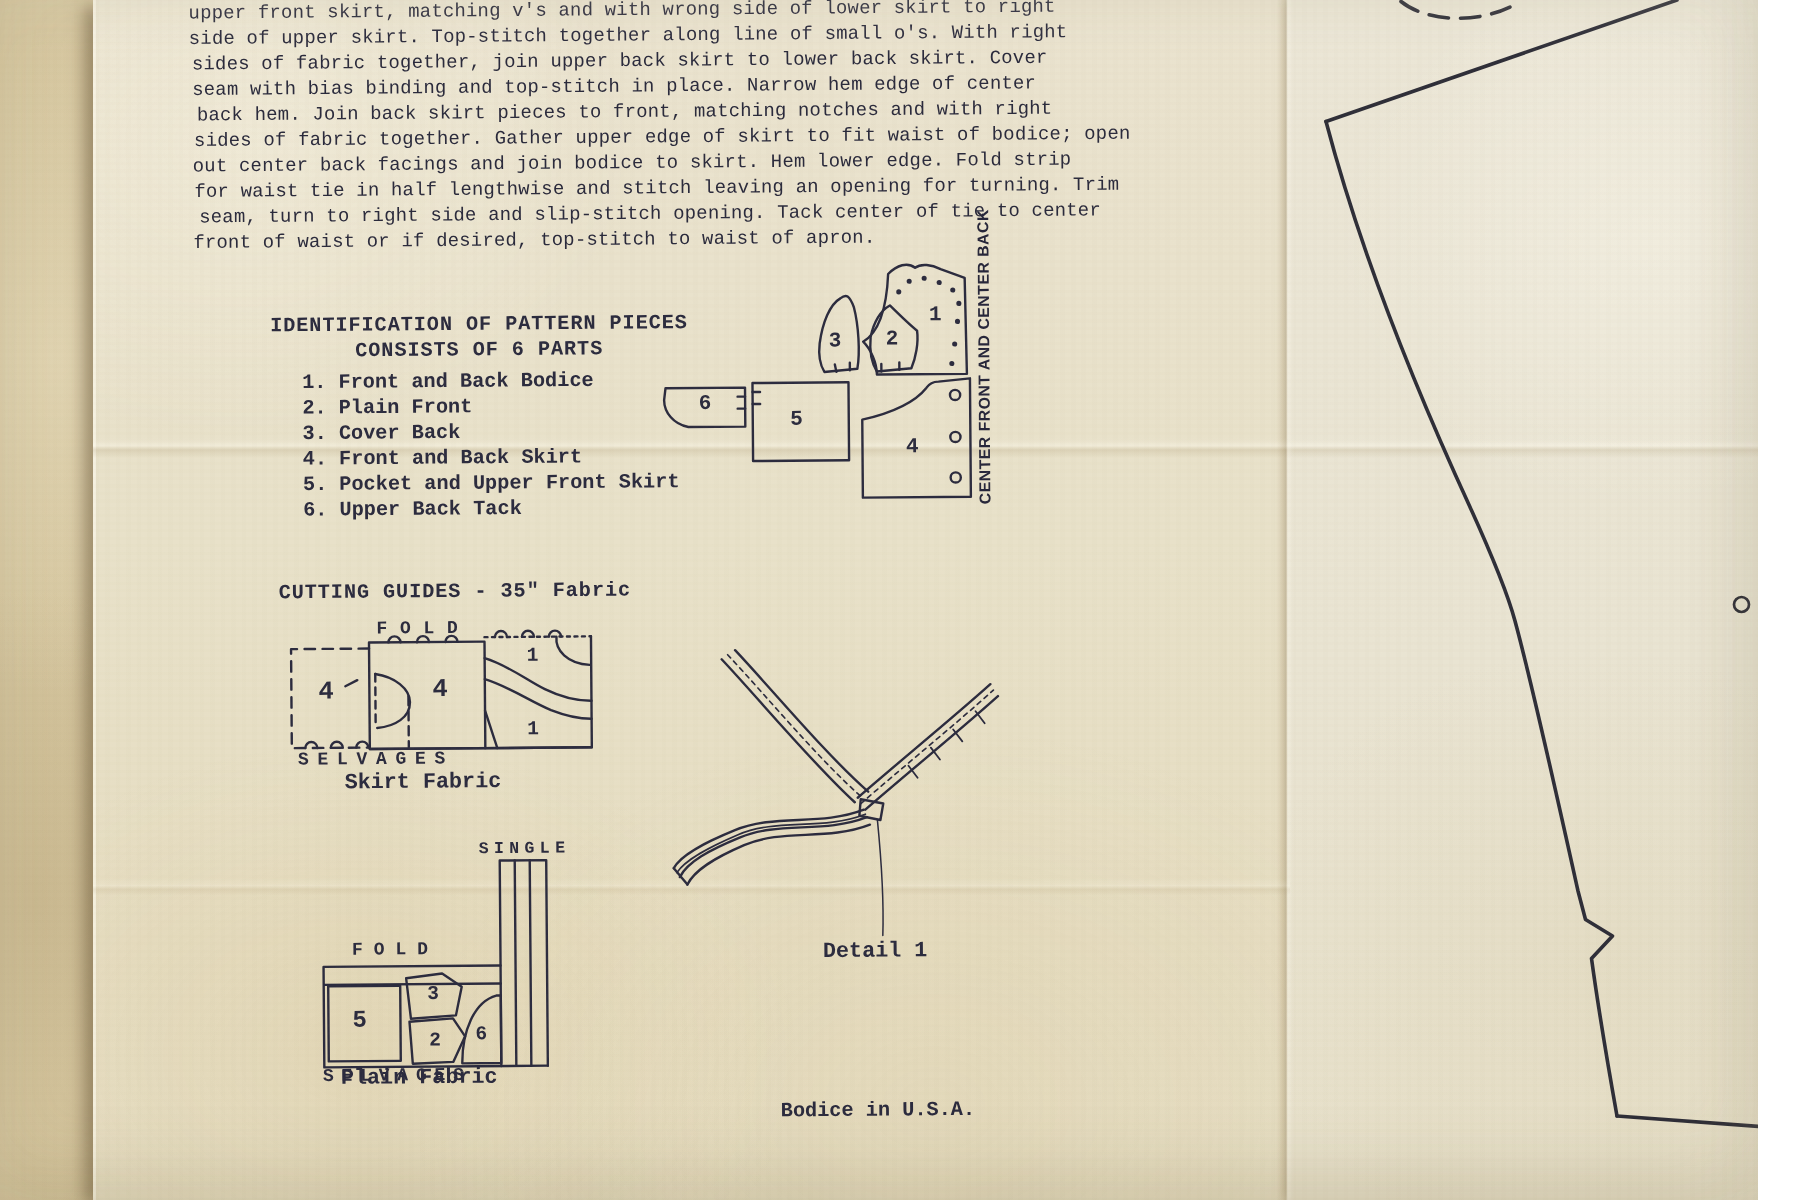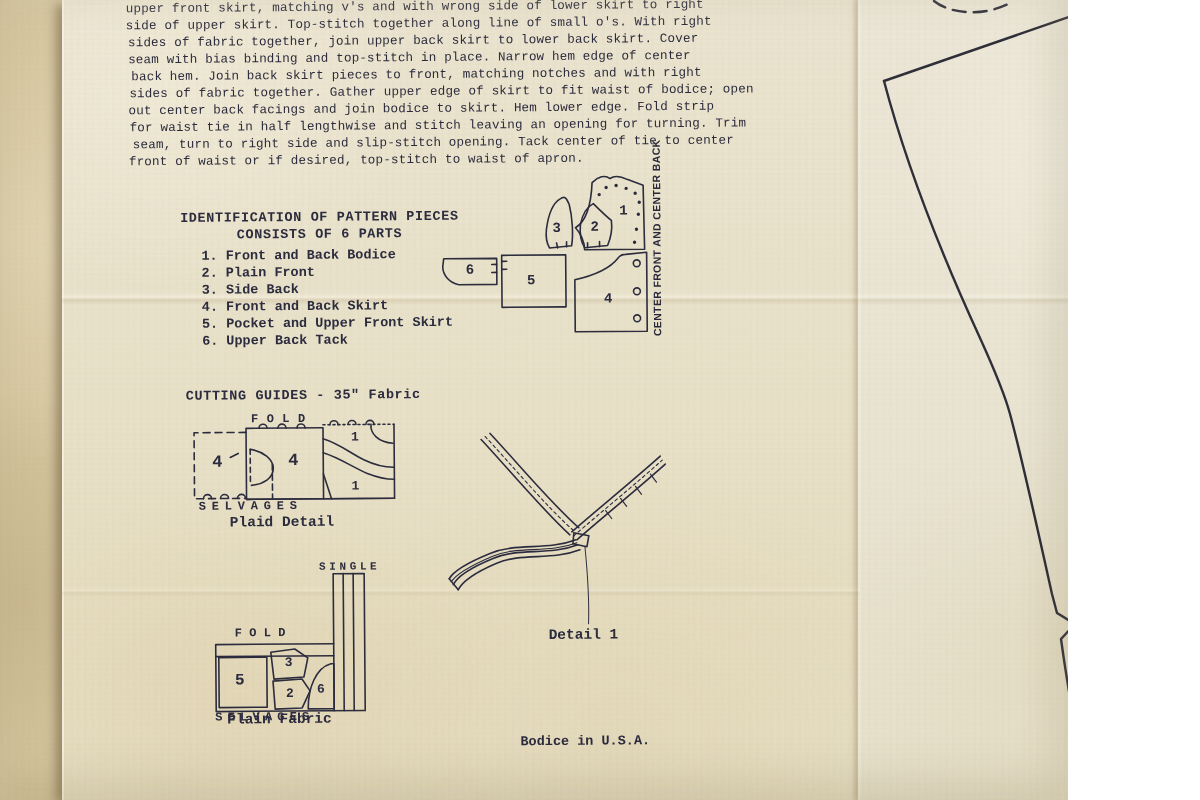--- a/index.html
+++ b/index.html
@@ -1,16 +1,16 @@
 <!DOCTYPE html>
 <html><head>
 <meta charset="utf-8">
 <style>
   html,body{margin:0;padding:0;}
-  #canvas{position:relative;width:1068px;height:800px;overflow:hidden;
+  #canvas{position:relative;width:1172px;height:800px;overflow:hidden;
     font-family:"Liberation Mono",monospace;background:#cdbd95;}
   
   .backdrop{position:absolute;inset:0;
     background:linear-gradient(90deg,#d6c7a0 0%,#d2c199 40%,#c9b78d 100%);}
   .backdrop:after{content:"";position:absolute;inset:0;
     background:
       radial-gradient(220px 320px at 3% 30%,rgba(255,250,230,.25),transparent 70%),
       radial-gradient(200px 300px at 2% 75%,rgba(150,125,80,.18),transparent 70%);}
   
   .paper-main{position:absolute;left:62px;top:0;width:798px;height:800px;
@@ -76,21 +76,21 @@
     <div class="lbl intro" style="left:130px;top:154px">front of waist or if desired, top-stitch to waist of apron.</div>
 
     <div class="lbl b" style="left:150px;top:210px;width:340px;text-align:center;font-size:13.5px;letter-spacing:.6px">IDENTIFICATION OF PATTERN PIECES</div>
     <div class="lbl b" style="left:150px;top:227px;width:340px;text-align:center;font-size:13.5px;letter-spacing:.6px">CONSISTS OF 6 PARTS</div>
 
     <div class="lbl b idrow-num" style="left:196px;top:248px;font-size:13.5px">1.</div>
     <div class="lbl b" style="left:226px;top:248px;font-size:13.5px">Front and Back Bodice</div>
     <div class="lbl b idrow-num" style="left:196px;top:265px;font-size:13.5px">2.</div>
     <div class="lbl b" style="left:226px;top:265px;font-size:13.5px">Plain Front</div>
     <div class="lbl b idrow-num" style="left:196px;top:282px;font-size:13.5px">3.</div>
-    <div class="lbl b" style="left:226px;top:282px;font-size:13.5px">Side Back</div>
+    <div class="lbl b" style="left:226px;top:282px;font-size:13.5px">Cover Back</div>
     <div class="lbl b idrow-num" style="left:196px;top:299px;font-size:13.5px">4.</div>
     <div class="lbl b" style="left:226px;top:299px;font-size:13.5px">Front and Back Skirt</div>
     <div class="lbl b idrow-num" style="left:196px;top:316px;font-size:13.5px">5.</div>
     <div class="lbl b" style="left:226px;top:316px;font-size:13.5px">Pocket and Upper Front Skirt</div>
     <div class="lbl b idrow-num" style="left:196px;top:333px;font-size:13.5px">6.</div>
     <div class="lbl b" style="left:226px;top:333px;font-size:13.5px">Upper Back Tack</div>
 
     <svg class="art" width="1200" height="800" viewBox="0 0 1200 800" fill="none" stroke="#2b2b3e" stroke-width="1.6" stroke-linecap="round" stroke-linejoin="round">
 
       <g>
@@ -177,21 +177,21 @@
     <div class="lbl vert" style="left:652px;top:338px">CENTER FRONT AND CENTER BACK</div>
 
     <div class="lbl b" style="left:185px;top:388px;font-size:13.5px;letter-spacing:.6px">CUTTING GUIDES - 35" Fabric</div>
 
     <div class="lbl b" style="left:250px;top:412px;font-size:12px;letter-spacing:8.5px">FOLD</div>
     <div class="lbl b" style="left:211px;top:452px;font-size:17px">4</div>
     <div class="lbl b" style="left:287px;top:451px;font-size:17px">4</div>
     <div class="lbl b" style="left:350px;top:430px;font-size:13px">1</div>
     <div class="lbl b" style="left:350px;top:479px;font-size:13px">1</div>
     <div class="lbl b" style="left:197px;top:499px;font-size:12px;letter-spacing:5.8px">SELVAGES</div>
-    <div class="lbl b" style="left:228px;top:514px;font-size:14.5px">Plaid Detail</div>
+    <div class="lbl b" style="left:228px;top:514px;font-size:14.5px">Skirt Fabric</div>
 
     <div class="lbl b" style="left:317px;top:560px;font-size:11px;letter-spacing:3.6px">SINGLE</div>
     <div class="lbl b" style="left:232px;top:626px;font-size:12px;letter-spacing:7.3px">FOLD</div>
     <div class="lbl b" style="left:232px;top:671px;font-size:16px">5</div>
     <div class="lbl b" style="left:282px;top:655px;font-size:13px">3</div>
     <div class="lbl b" style="left:283px;top:686px;font-size:13px">2</div>
     <div class="lbl b" style="left:314px;top:682px;font-size:13px">6</div>
     <div class="lbl b" style="left:212px;top:710px;font-size:12px;letter-spacing:5.2px">SELVAGES</div>
     <div class="lbl b" style="left:224px;top:711px;font-size:14.5px">Plain Fabric</div>
 

